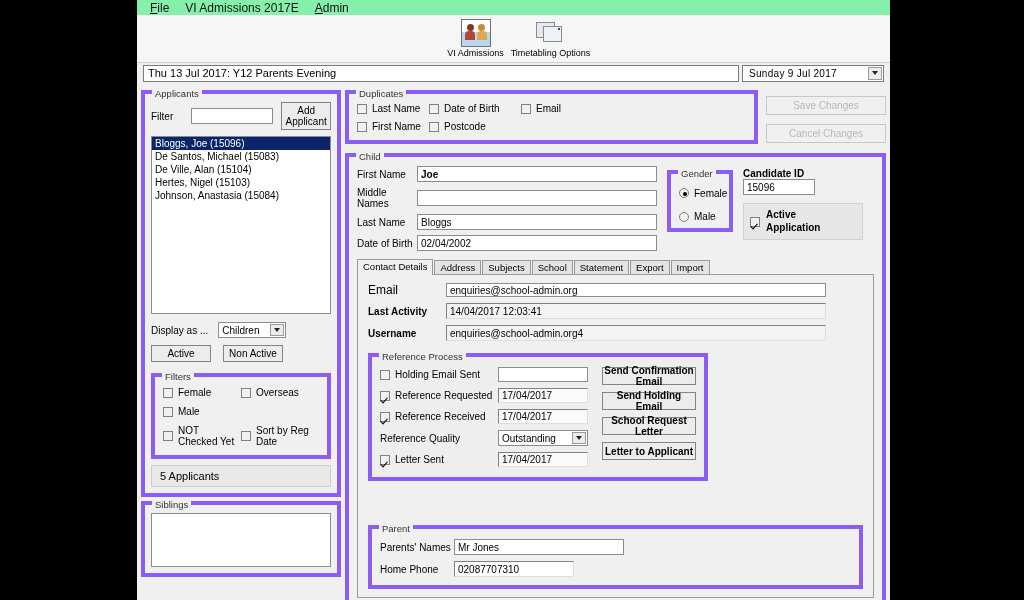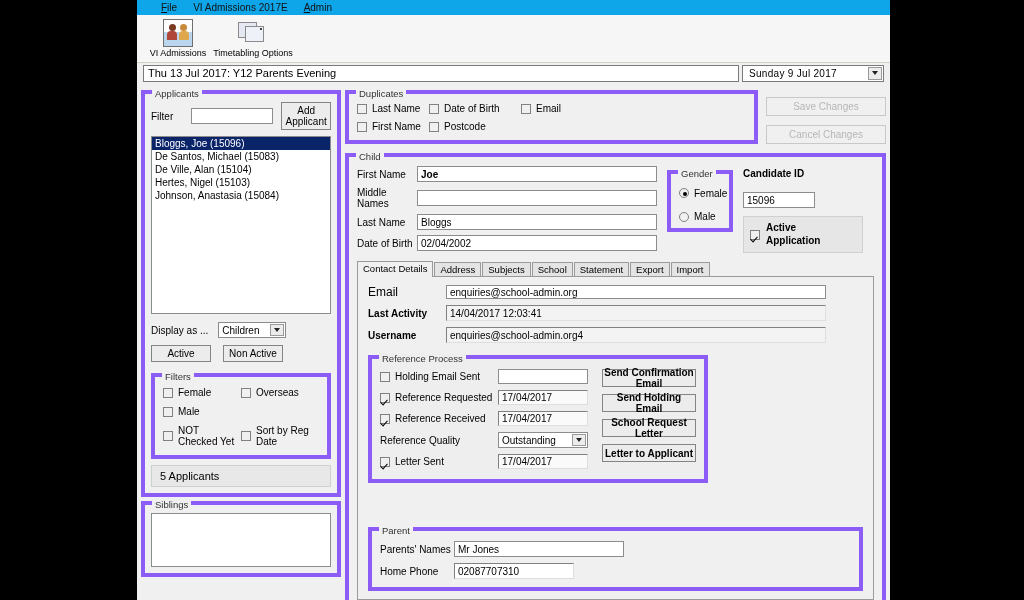--- a/index.html
+++ b/index.html
@@ -38,29 +38,29 @@
   .win-btns { position: absolute; right: 0; top: 0; height: 22px; display: flex; }
   .win-btn {
     width: 34px; height: 22px; display: flex; align-items: center; justify-content: center;
     color: #fff; font-size: 12px; line-height: 1;
   }
   .wb-min::after { content: ""; width: 9px; height: 1px; background: #fff; display: block; }
   .wb-max::after { content: ""; width: 9px; height: 9px; border: 1px solid #fff; display: block; }
 
   
   .menubar {
-    height: 15px; background: #0ea5e9; display: flex; align-items: center;
-    font-size: 10px; color: #111; padding-left: 16px; flex: 0 0 auto;
+    height: 15px; background: #86efac; display: flex; align-items: center;
+    font-size: 12px; color: #111; padding-left: 5px; flex: 0 0 auto;
   }
   .menu-item { padding: 0 8px; white-space: nowrap; }
   .menu-item u { text-decoration: underline; }
 
   .toolbar {
     height: 48px; background: #f6f6f6; border-bottom: 1px solid #d4d0c8;
-    display: flex; align-items: flex-start; padding: 2px 0 17px 8px; flex: 0 0 auto;
+    display: flex; align-items: flex-start; padding: 2px 0 17px 8px; flex: 0 0 auto; justify-content: center;
   }
   .tb-btn {
     width: 66px; display: flex; flex-direction: column; align-items: center;
     font-size: 9px; color: #000; padding-top: 2px;
   }
   .tb-btn.wide { width: 84px; }
   .tb-ico { width: 30px; height: 28px; position: relative; margin-bottom: 1px; }
   .ico-people {
     background: linear-gradient(#fdfdfd 0 45%, #b9d6ee 45% 100%);
     border: 1px solid #6f6f6f;
@@ -414,21 +414,21 @@
         </div>
 
         <div class="grp" style="margin-top:4px;padding:8px 6px 6px 6px">
           <div class="grp-title">Siblings</div>
           <div class="siblings-box"></div>
         </div>
       </div>
 
       <div class="col-right">
 
-        <div style="display:flex;gap:8px;align-items:flex-end">
+        <div style="display:flex;gap:8px;align-items:center">
           <div class="grp" style="flex:1 1 auto;margin-top:4px;padding:9px 8px 8px 8px">
             <div class="grp-title">Duplicates</div>
             <div class="dup-grid">
               <div class="cbx">
                   <span class="box"></span>
                   <span>Last Name</span>
                 </div>
               <div class="cbx">
                   <span class="box"></span>
                   <span>Date of Birth</span>
@@ -483,21 +483,21 @@
                   <span>Female</span>
                 </div>
               <div class="rdo">
                   <span class="dot"></span>
                   <span>Male</span>
                 </div>
             </div>
 
             <div style="width:120px;padding-top:2px">
               <div class="lbl-b">Candidate ID</div>
-              <input class="txt" style="width: 72px; margin-top: 13px;" value="15096">
+              <input class="txt" style="width: 72px; margin-top: 0;" value="15096">
               <div style="margin-top:8px;background:#e6e6e6;border:1px solid #d0d0d0;padding:5px 6px;display:flex;align-items:center;gap:6px">
                 <span class="cbx on">
                     <span class="box"></span>
                   </span>
                 <span style="font-size:10px;font-weight:bold;line-height:1.25">
                   <span>Active</span><br>
                   <span>Application</span>
                 </span>
               </div>
             </div>

